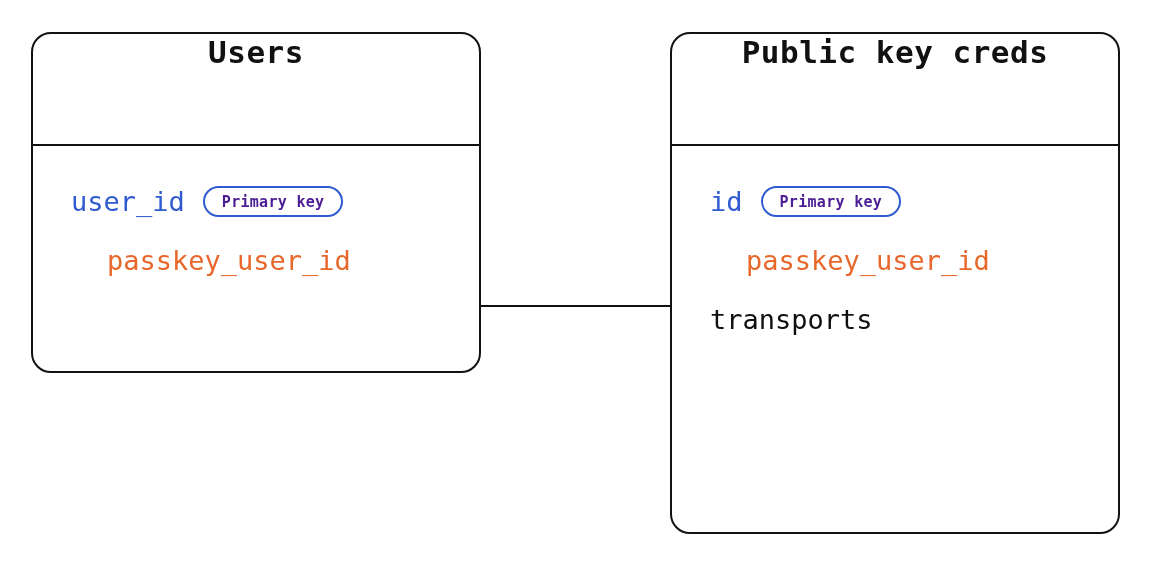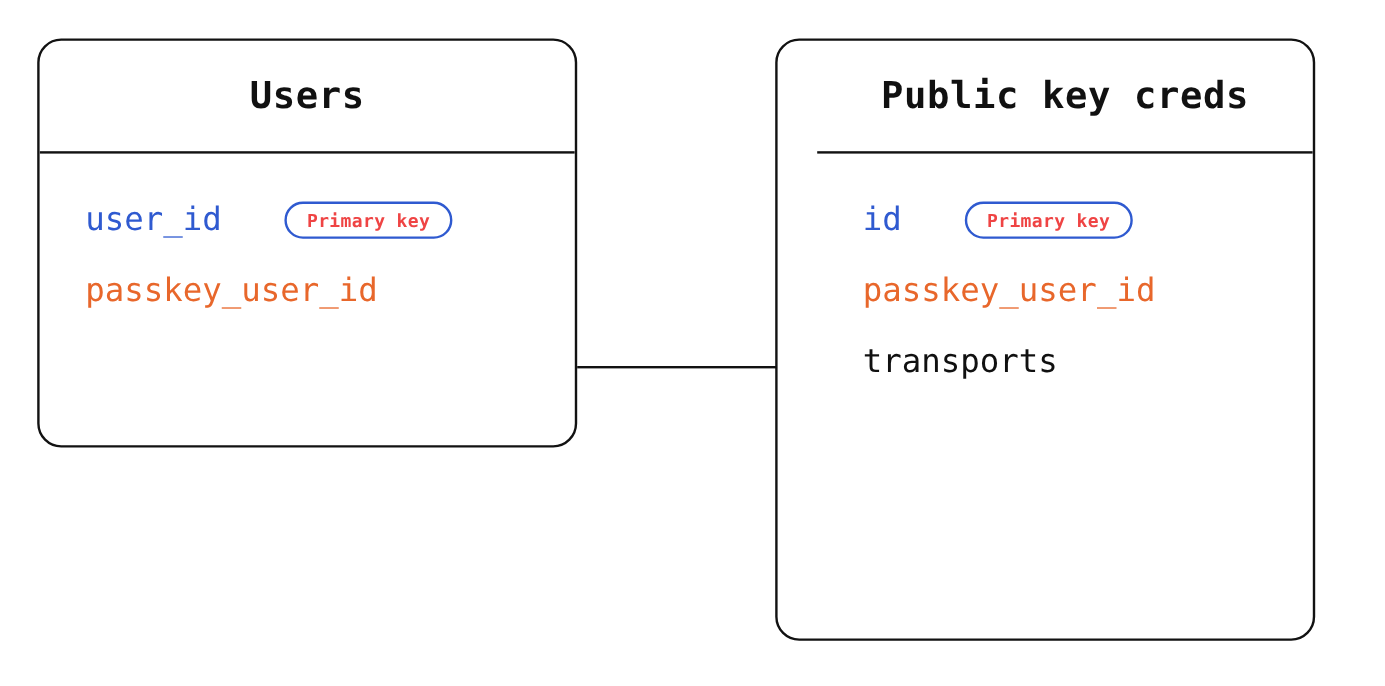--- a/index.html
+++ b/index.html
@@ -26,23 +26,23 @@
     position: absolute;
     box-sizing: border-box;
     background: #ffffff;
     border: 2px solid #121212;
     border-radius: 20px;
     overflow: hidden;
   }
 
   .entity-header {
     box-sizing: border-box;
-    height: 94px;
+    height: 112px;
     display: flex;
-    align-items: center;
+    align-items: flex-start;
     justify-content: center;
     border-bottom: 2px solid #121212;
   }
 
   .entity-title {
     font-family: "DejaVu Sans Mono", "Liberation Mono", monospace;
     font-size: 31px;
     font-weight: 700;
     letter-spacing: 0.5px;
     color: #111111;
@@ -52,48 +52,47 @@
   .entity-fields {
     padding: 26px 0 0 0;
   }
 
   .field-row {
     height: 59px;
     display: flex;
     align-items: center;
     padding-left: 38px;
     box-sizing: border-box;
-    gap: 34px;
   }
 
   .field-name {
     font-family: "DejaVu Sans Mono", "Liberation Mono", monospace;
     font-size: 27px;
     font-weight: 400;
     letter-spacing: 0px;
     white-space: nowrap;
     line-height: 1;
   }
 
   .field-name.plain  { color: #101010; }
   .field-name.key    { color: #2f5ad0; }
-  .field-name.fk     { color: #e8672b; }
+  .field-name.fk     { color: #e8672b; margin-left: 36px; }
 
   
   .pk-badge {
     margin-left: 18px;
     display: inline-flex;
     align-items: center;
     justify-content: center;
     box-sizing: border-box;
     height: 31px;
     padding: 0 17px;
     border: 2px solid #2f5ad0;
     border-radius: 999px;
-    color: #ef4444;
+    color: #4c1d95;
     font-family: "DejaVu Sans Mono", "Liberation Mono", monospace;
     font-size: 15px;
     font-weight: 700;
     letter-spacing: 0.3px;
     white-space: nowrap;
   }
 
   
   .connector {
     position: absolute;
@@ -122,21 +121,21 @@
 
       <div class="field-row">
         <span class="field-name fk">passkey_user_id</span>
       </div>
 
     </div>
   </div>
 
   <div class="connector" style="left:481px; top:305px; width:191px;"></div>
 
-  <div class="entity" style="left:646px; top:32px; width:450px; height:502px;padding-left:33px;">
+  <div class="entity" style="left:670px; top:32px; width:450px; height:502px;">
 
     <div class="entity-header">
       <span class="entity-title">Public key creds</span>
     </div>
 
     <div class="entity-fields">
 
       <div class="field-row">
         <span class="field-name key">id</span>
         <span class="pk-badge">Primary key</span>

